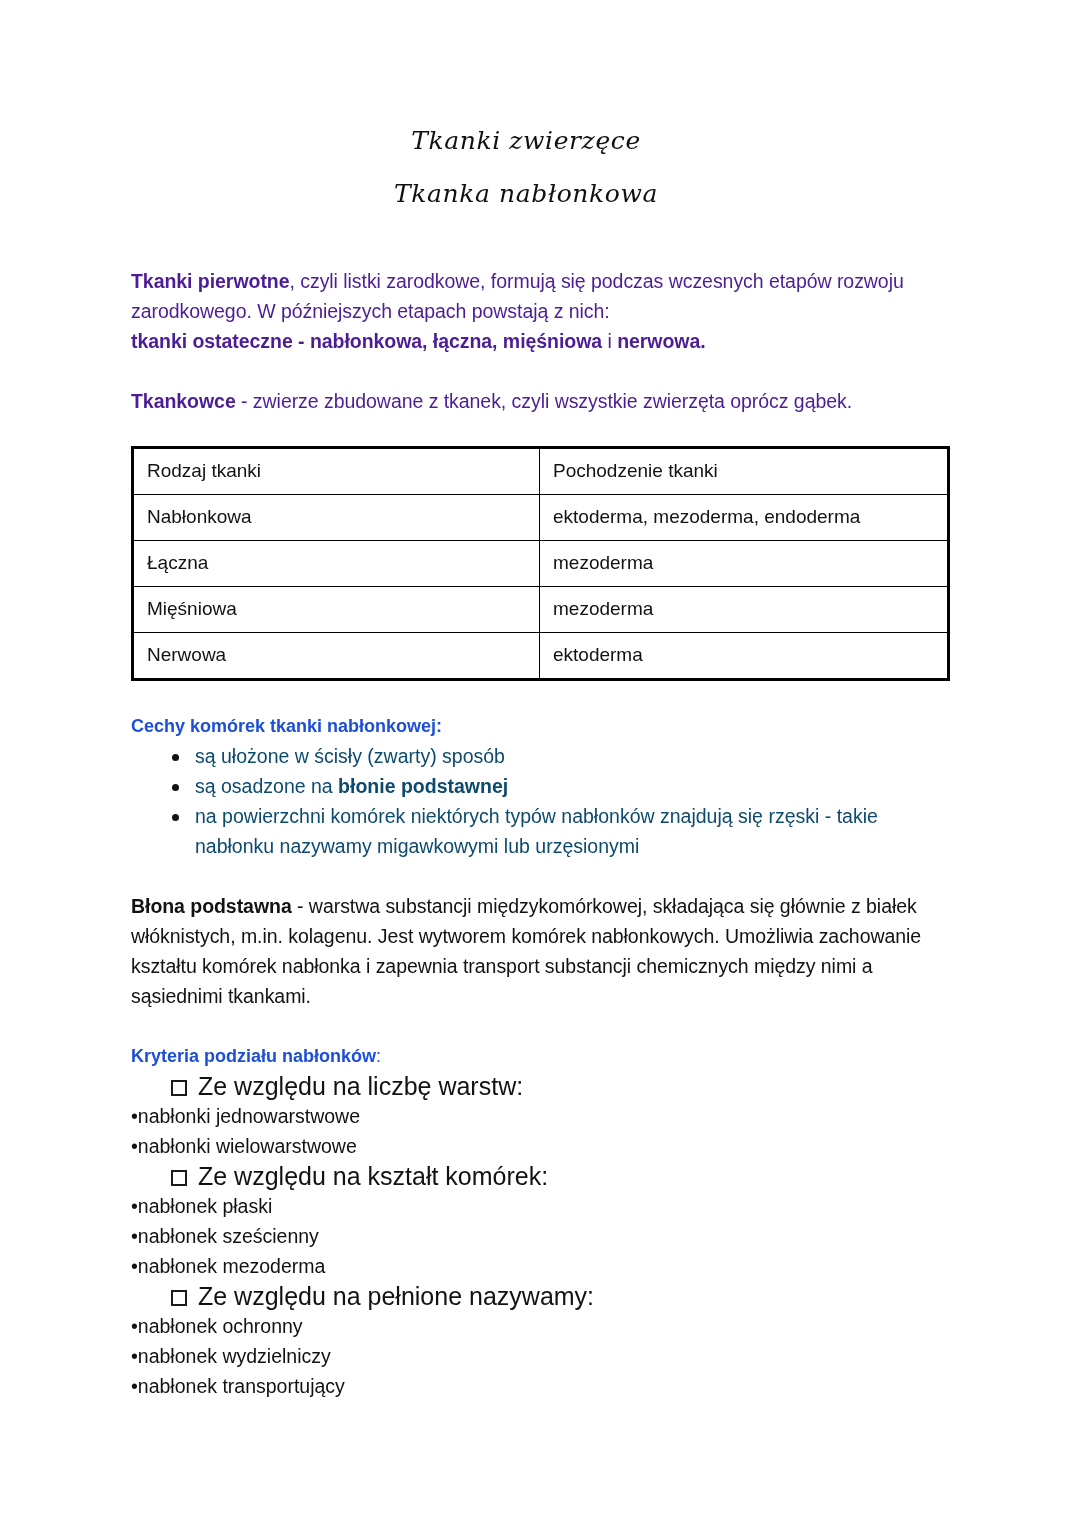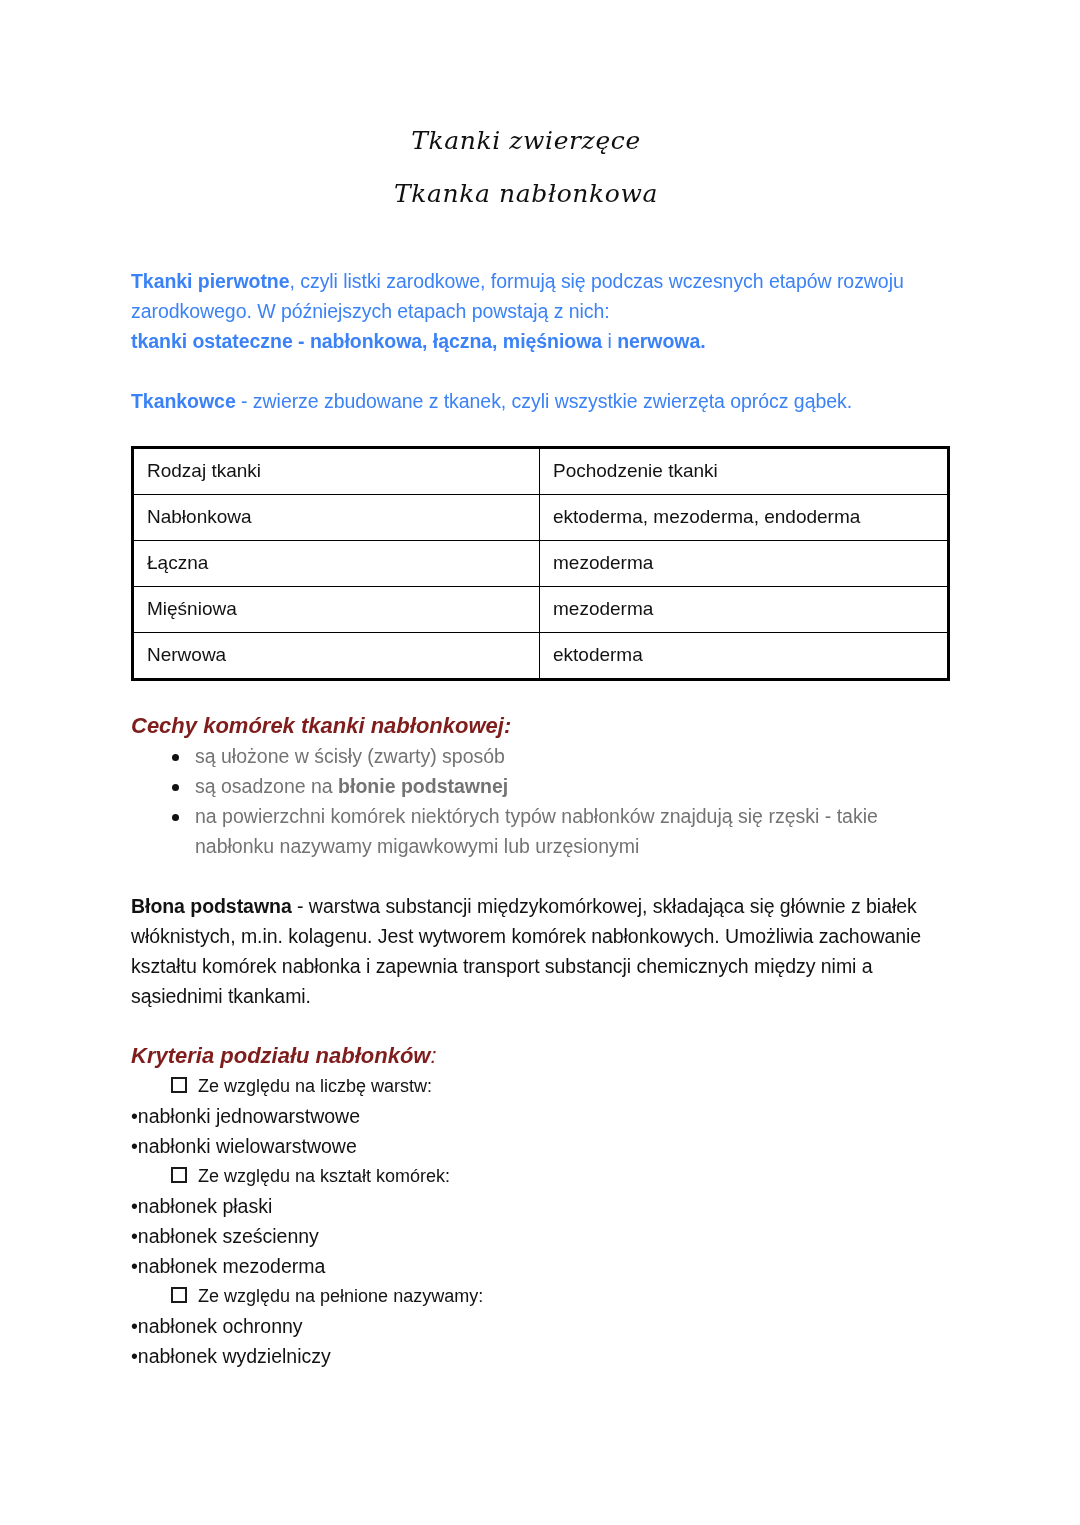--- a/index.html
+++ b/index.html
@@ -61,21 +61,21 @@
     position: absolute;
     left: 131px;
     top: 266px;
     width: 822px;
   }
 
   p.para {
     margin: 0;
     font-size: 19.5px;
     line-height: 30px;
-    color: #3b82f6;
+    color: #4c1d95;
     letter-spacing: -0.05px;
   }
   .b { font-weight: 700; }
 
   .gap-para { height: 30px; }
 
   
   .tissue-table-wrap {
     margin-top: 30px;
     width: 816px;
@@ -94,39 +94,38 @@
     color: #121212;
     vertical-align: middle;
     height: 22px;
   }
   table.tissue-table col.c1 { width: 407px; }
   table.tissue-table col.c2 { width: 409px; }
 
   
   h2.sec-head {
     margin: 30px 0 0 0;
-    font-size: 22px;
+    font-size: 18px;
     font-weight: 700;
     line-height: 30px;
-    color: #7f1d1d;
-    font-style: italic;
+    color: #1d4ed8;
   }
   h2.sec-head .reg { font-weight: 400; }
 
   ul.dot-list {
     list-style: none;
     margin: 0;
     padding: 0;
   }
   ul.dot-list > li {
     position: relative;
     padding-left: 64px;
     font-size: 19.5px;
     line-height: 30px;
-    color: #737373;
+    color: #0c4a6e;
   }
   ul.dot-list > li::before {
     content: "";
     position: absolute;
     left: 41px;
     top: 13px;
     width: 7px;
     height: 7px;
     background: #121212;
     border-radius: 50%;
@@ -141,21 +140,21 @@
   }
 
   
   .criteria { margin-top: 30px; }
 
   .crit-group { margin: 0; }
 
   .crit-head {
     position: relative;
     padding-left: 40px;
-    font-size: 18px;
+    font-size: 25px;
     line-height: 30px;
     color: #121212;
   }
   .crit-box {
     display: inline-block;
     width: 12px;
     height: 12px;
     border: 2px solid #1a1a1a;
     background: #ffffff;
     vertical-align: -1px;
@@ -245,17 +244,18 @@
         <div class="crit-head"><span class="crit-box"></span><span>Ze względu na kształt komórek:</span></div>
         <div class="crit-item"><span class="minibullet">•nabłonek płaski</span></div>
         <div class="crit-item"><span class="minibullet">•nabłonek sześcienny</span></div>
         <div class="crit-item"><span class="minibullet">•nabłonek mezoderma</span></div>
       </div>
 
       <div class="crit-group">
         <div class="crit-head"><span class="crit-box"></span><span>Ze względu na pełnione nazywamy:</span></div>
         <div class="crit-item"><span class="minibullet">•nabłonek ochronny</span></div>
         <div class="crit-item"><span class="minibullet">•nabłonek wydzielniczy</span></div>
+        <div class="crit-item"><span class="minibullet">•nabłonek transportujący</span></div>
       </div>
     </div>
 
   </div>
 </div>
 
 </body></html>

